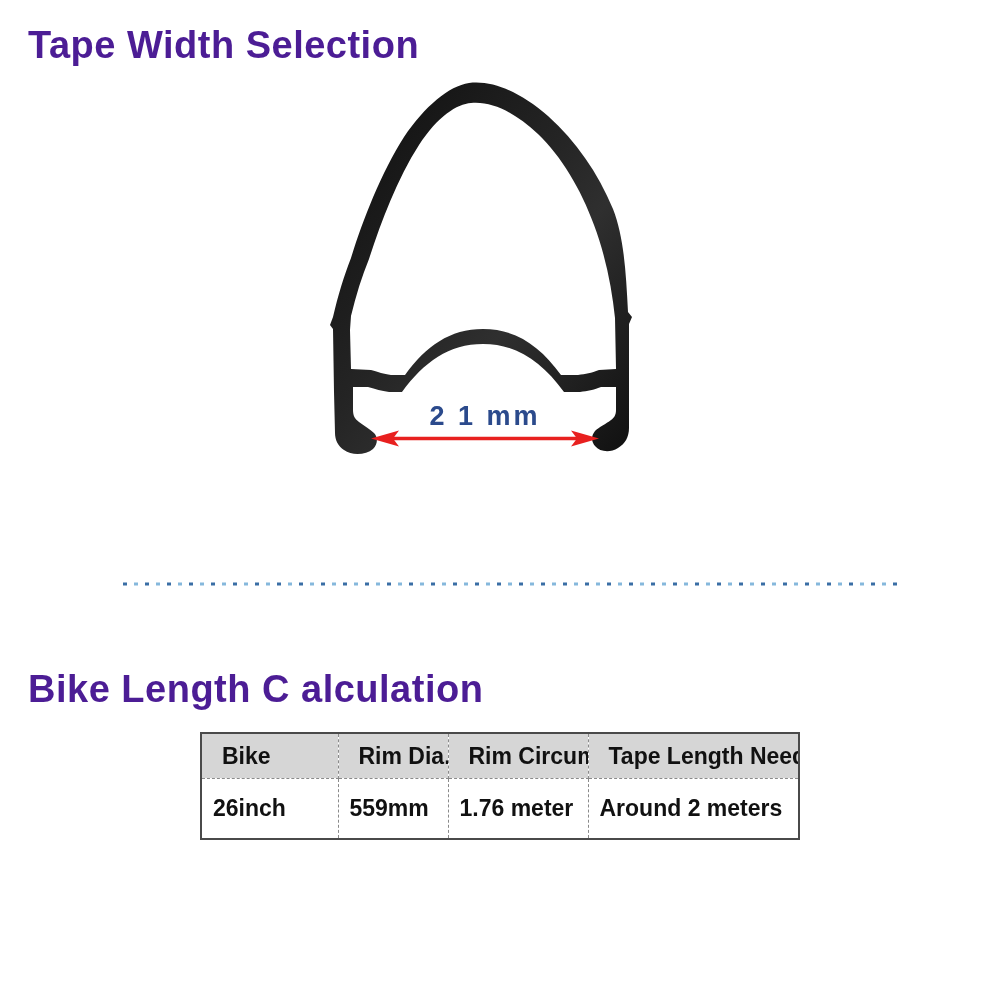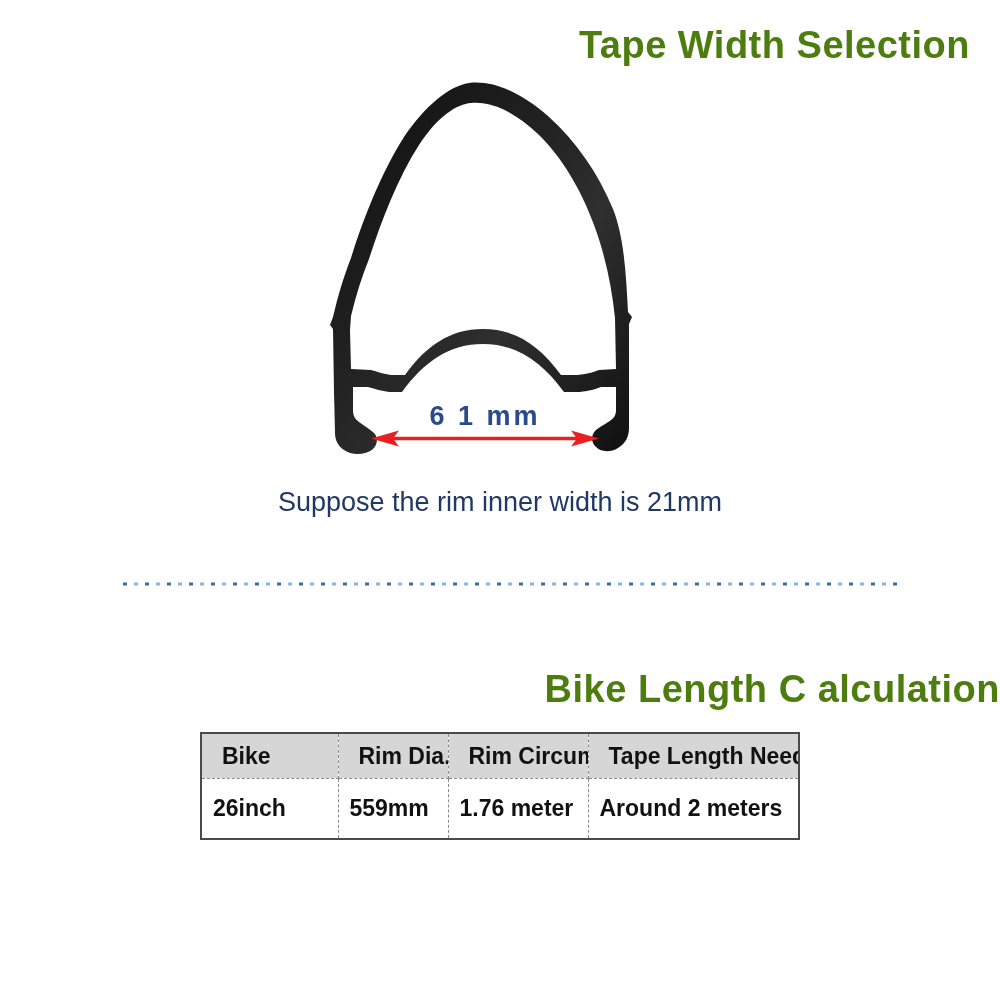--- a/index.html
+++ b/index.html
@@ -3,23 +3,24 @@
 <meta charset="utf-8">
 <style>
   html,body{margin:0;padding:0;}
   body{
     width:1000px;height:1000px;background:#ffffff;
     font-family:"Liberation Sans","DejaVu Sans",sans-serif;
     position:relative;overflow:hidden;
   }
   .abs{position:absolute;}
   .section-title{
-    left:0;width:1000px;text-align:right;
-    font-size:38px;font-weight:bold;color:#4d7c0f;
+    left:0;width:1000px;text-align:left;
+    font-size:38px;font-weight:bold;color:#4c1d95;
     letter-spacing:0.5px;
+    padding-left:28px;
   }
   #title-width{top:24px;width:970px;}
   #title-length{top:668px;}
   #rim-svg{left:320px;top:75px;}
   #dim-label{
     left:320px;top:401px;width:330px;text-align:center;
     font-size:27px;font-weight:bold;color:#2b4a8c;letter-spacing:3px;
   }
   #note{
     left:0;top:487px;width:1000px;text-align:center;
@@ -102,24 +103,23 @@
       L 391 375
       C 383 374 379 372 371 370
       L 351 369 Z"></path>
     <g fill="#e8201f" stroke="#e8201f">
       <line x1="382" y1="438.5" x2="588" y2="438.5" stroke-width="3.5"></line>
       <polygon stroke="none" points="371,438.5 399,430.5 393,438.5 399,446.5"></polygon>
       <polygon stroke="none" points="599,438.5 571,430.5 577,438.5 571,446.5"></polygon>
     </g>
   </svg>
 
-  <div id="dim-label" class="abs">6 1 mm</div>
+  <div id="dim-label" class="abs">2 1 mm</div>
 
   <div id="note" class="abs">
-    <div>Suppose the rim inner width is 21mm</div>
   </div>
 
   <svg id="divider" class="abs" width="776" height="6" xmlns="http://www.w3.org/2000/svg">
     <line x1="0" y1="3" x2="776" y2="3" stroke="#3a6ea5" stroke-width="3.2" stroke-dasharray="4 18"></line>
     <line x1="11" y1="3" x2="776" y2="3" stroke="#85b8dc" stroke-width="3.2" stroke-dasharray="4 18"></line>
   </svg>
 
   <div id="title-length" class="abs section-title">Bike Length C alculation</div>
 
   <table id="tape-table">

